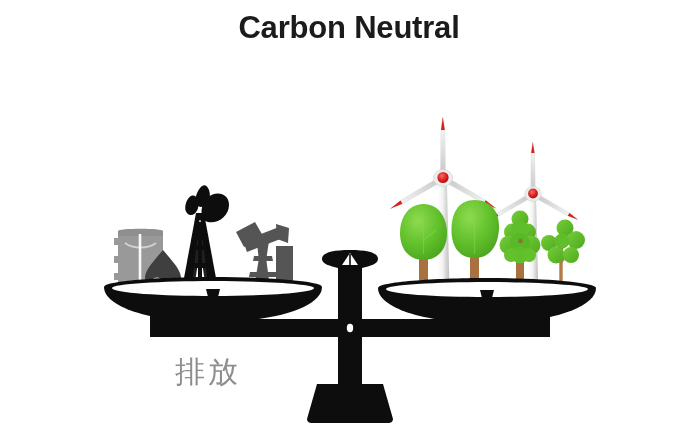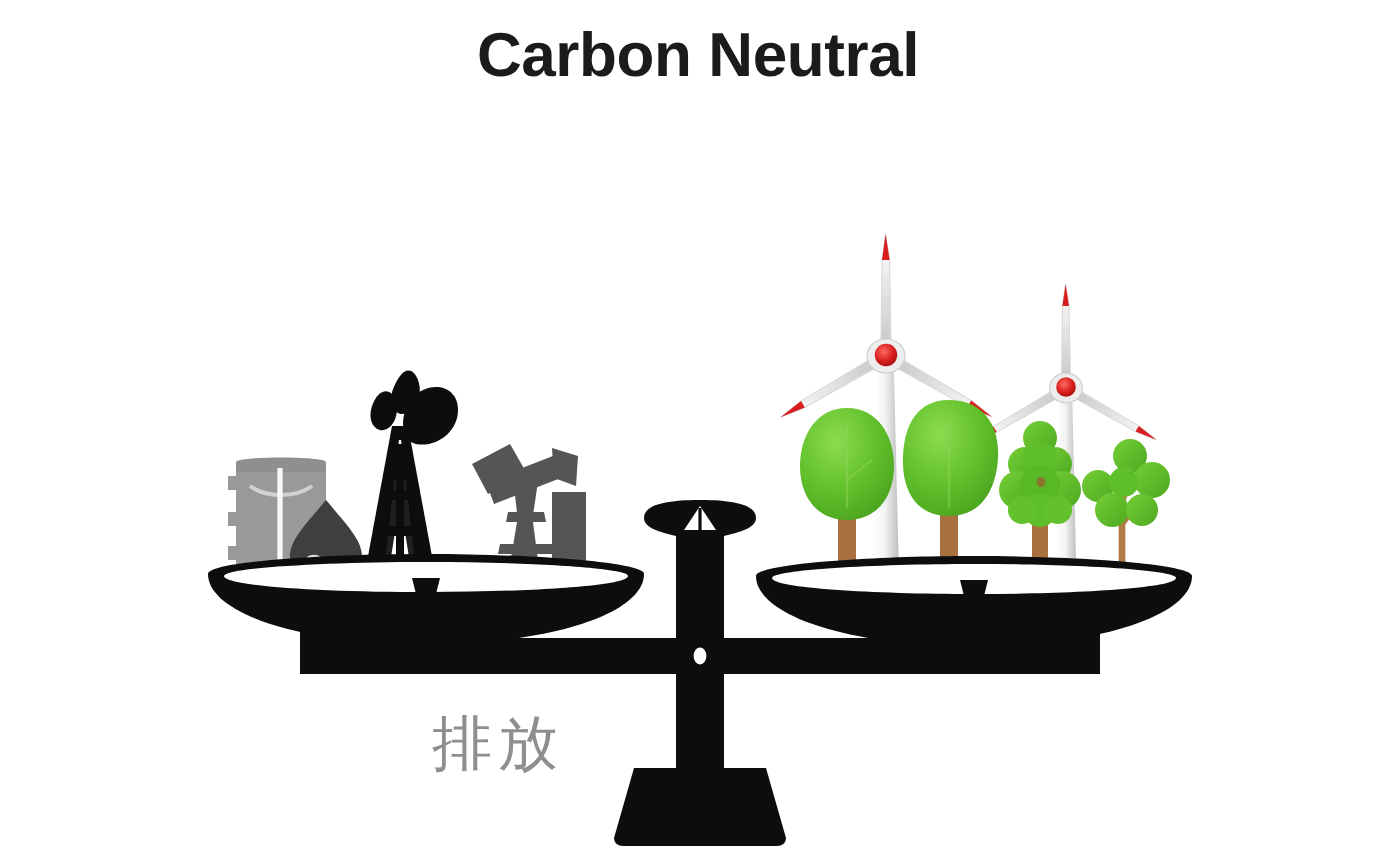--- a/index.html
+++ b/index.html
@@ -59,21 +59,20 @@
 
   
   .side-label {
     position: absolute;
     font-family: "DejaVu Sans", "Liberation Sans", sans-serif;
     font-size: 30px;
     color: #8e8e8e;
     letter-spacing: 3px;
     user-select: none;
     white-space: nowrap;
-    margin-left: 41px;
   }
   #label-emissions { left: 175px; top: 352px; }
   #label-absorption { left: 452px; top: 352px; }
 </style>
 </head>
 <body>
 
 <div id="stage">
 
   <div class="title-block">

